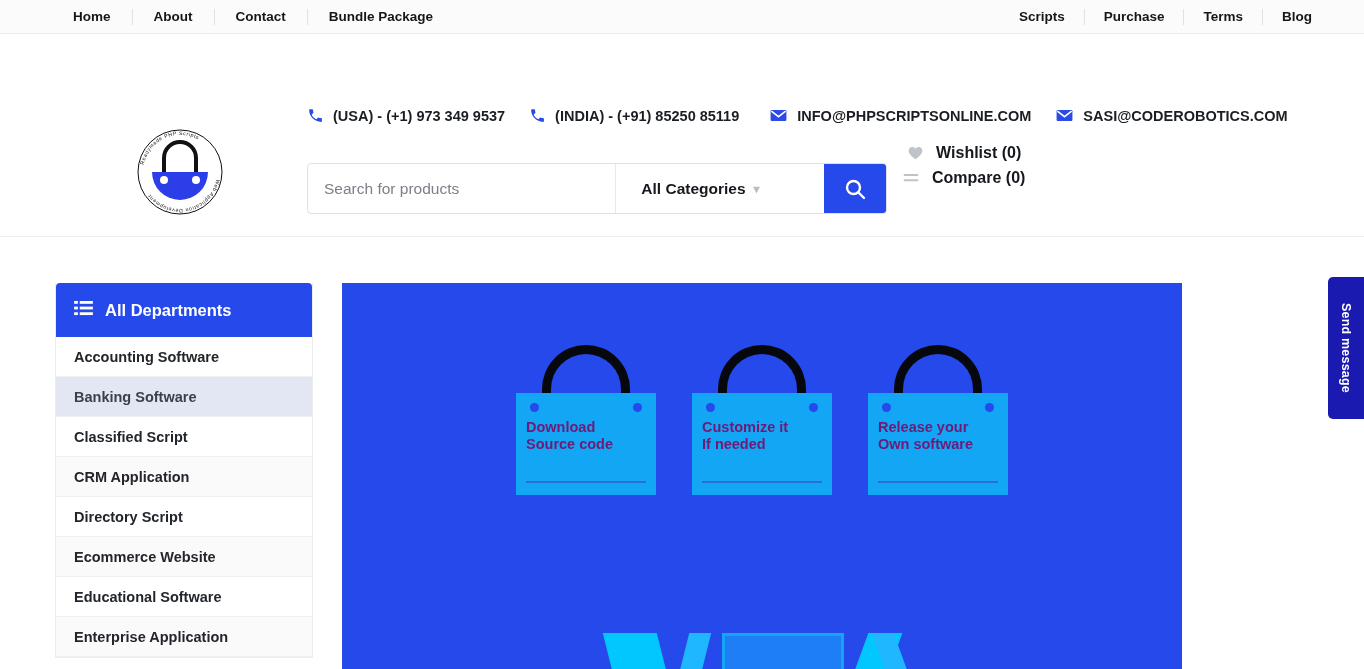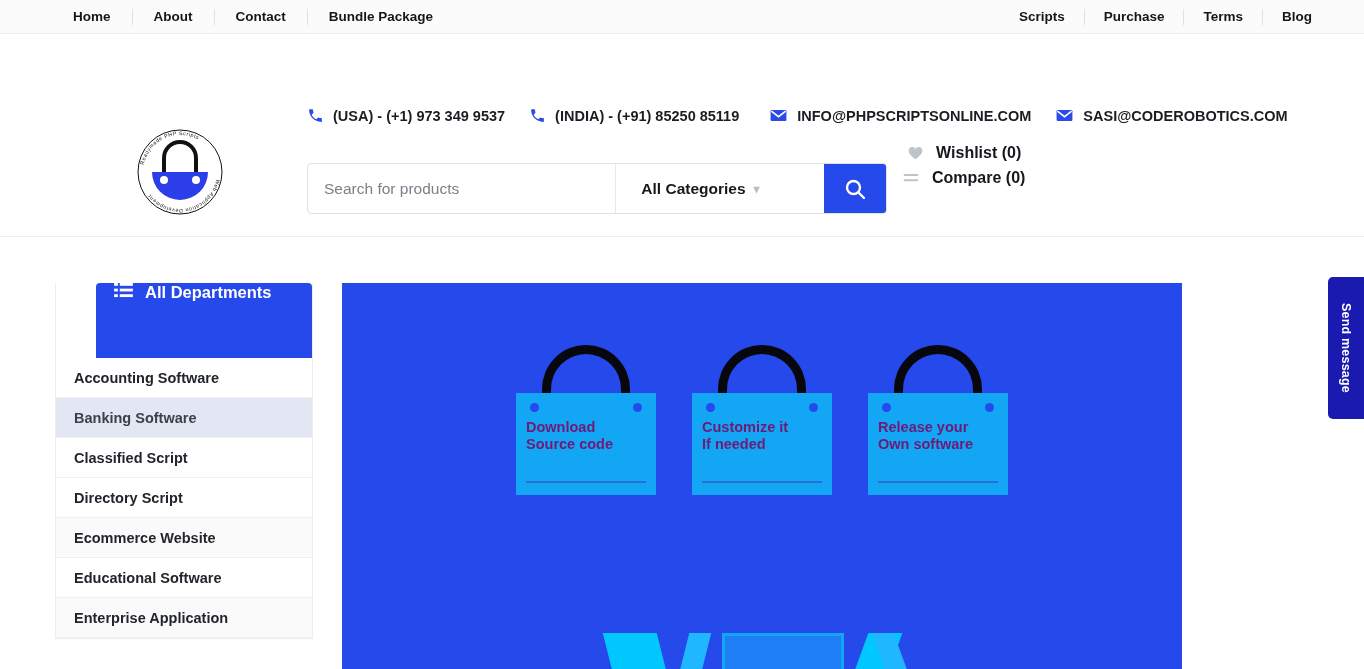--- a/index.html
+++ b/index.html
@@ -131,28 +131,27 @@
     position: absolute;
     left: 55px; top: 46px;
     width: 258px;
     border: 1px solid #ededed;
     border-top: none;
     background: #fff;
   }
   .sidebar-head {
     background: #2649ec;
     color: #fff;
-    height: 75px;
-    display: flex; 
+    height: 54px;
+    display: flex; align-items: center;
     padding-left: 18px;
     gap: 12px;
     font-size: 16.5px; font-weight: bold;
     border-radius: 4px 4px 0 0;
     cursor: pointer;
-    margin-left: 40px;
   }
   .dept-item {
     height: 40px;
     display: flex; align-items: center;
     padding-left: 18px;
     font-size: 14.5px;
     font-weight: bold;
     color: #22262c;
     border-bottom: 1px solid #f0f0f0;
     cursor: pointer;
@@ -365,20 +364,21 @@
             <rect x="6" y="6" width="14" height="3"></rect>
           <rect x="0" y="12" width="4" height="3"></rect>
             <rect x="6" y="12" width="14" height="3"></rect>
         </svg>
       </span>
       <span>All Departments</span>
     </div>
     <div class="dept-item">Accounting Software</div>
     <div class="dept-item hover">Banking Software</div>
     <div class="dept-item">Classified Script</div>
+    <div class="dept-item alt">CRM Application</div>
     <div class="dept-item">Directory Script</div>
     <div class="dept-item alt">Ecommerce Website</div>
     <div class="dept-item">Educational Software</div>
     <div class="dept-item alt">Enterprise Application</div>
   </aside>
 
   <section class="banner">
     <div class="bags">
       <div class="bag">
         <div class="handle"></div>

